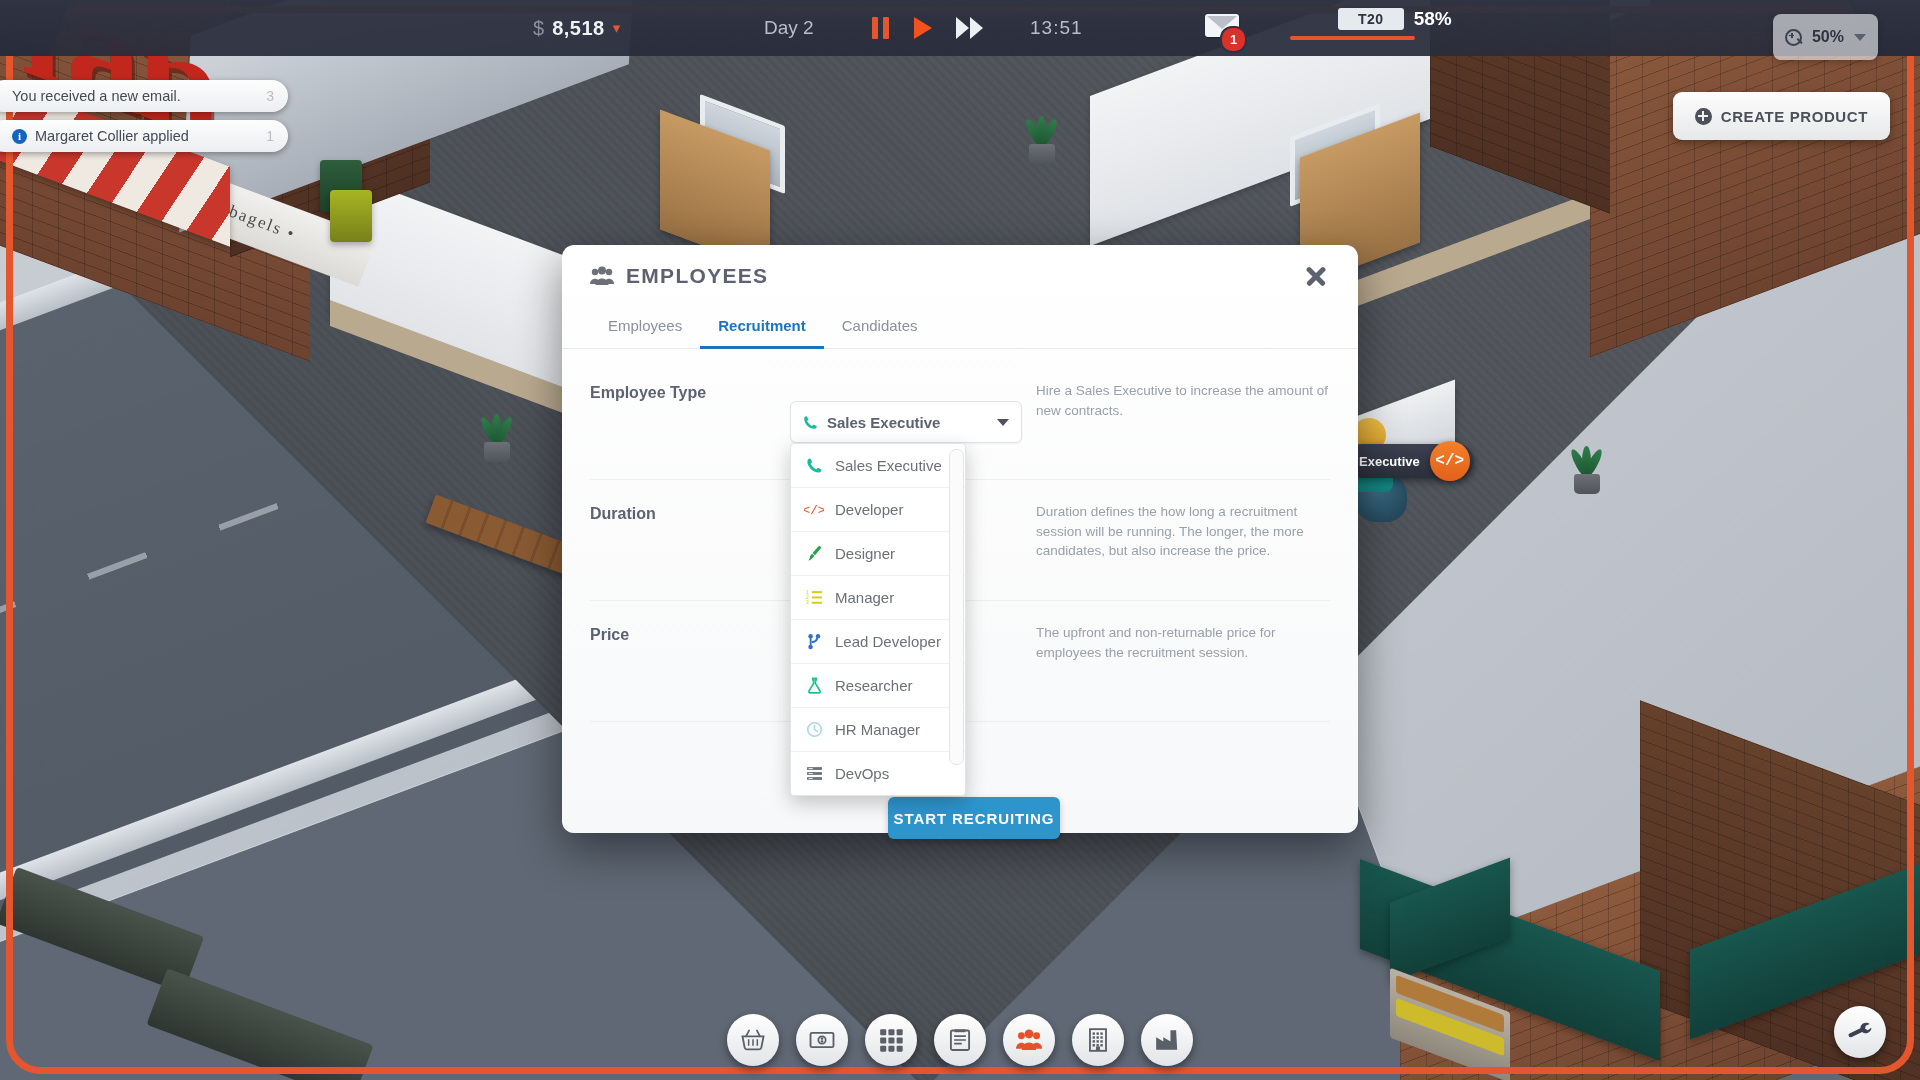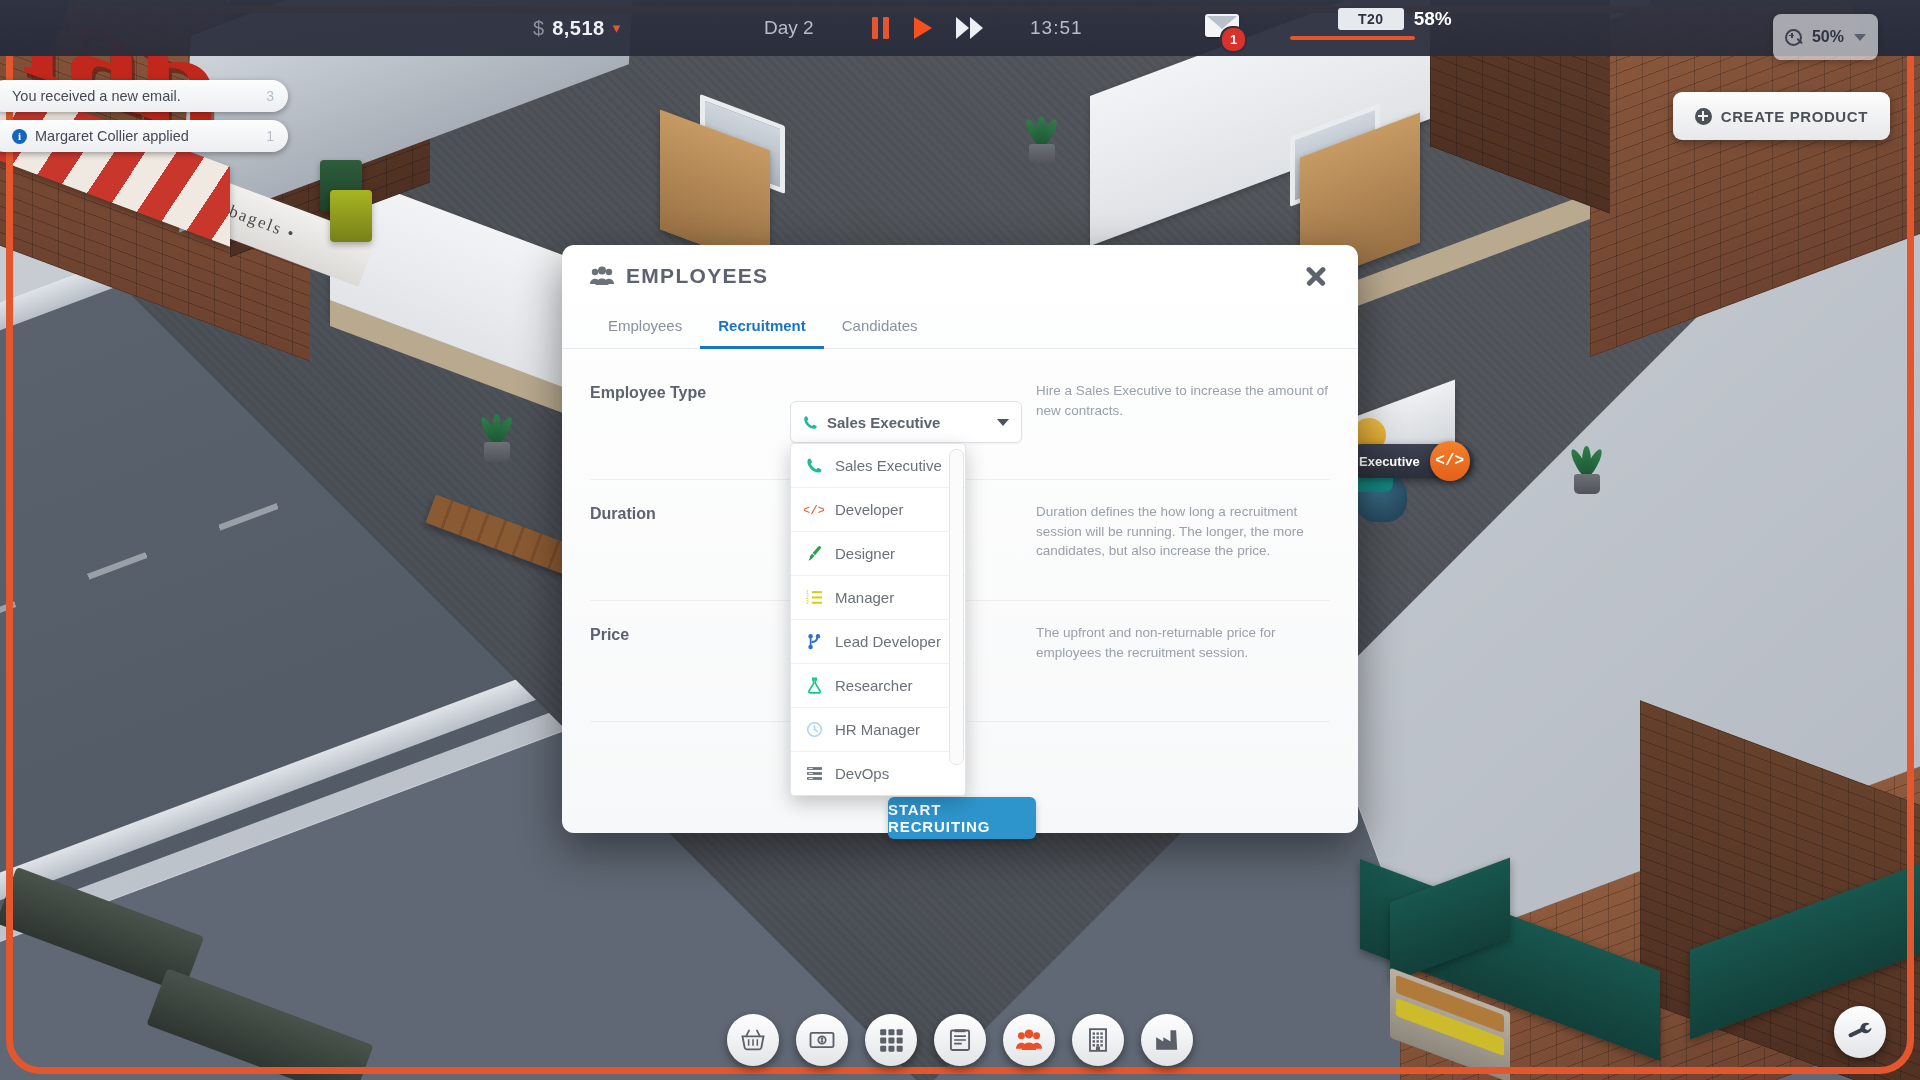--- a/index.html
+++ b/index.html
@@ -397,21 +397,21 @@
     background:#fbfbfb;border:1px solid #e2e5e9;border-radius:7px;cursor:pointer;}
   .dditem{
     display:flex;align-items:center;height:43px;padding:0 13px;
     border-bottom:1px solid #eef0f2;cursor:pointer;
   }
   .dditem:last-child{border-bottom:none;}
   .dditem .di{width:20px;margin-right:11px;display:flex;align-items:center;justify-content:center;}
   .dditem .dl{font-size:15px;color:#6b7079;white-space:nowrap;}
 
   .startbtn{
-    position:absolute;left:calc(50% - 72px);bottom:-6px;width:148px;height:42px;
+    position:absolute;left:calc(50% - 72px);bottom:-6px;width:172px;height:42px;
     background:linear-gradient(#3ba3d4,#2289c0);
     border-radius:6px;color:#fff;font-size:15px;font-weight:bold;letter-spacing:.9px;
     display:flex;align-items:center;justify-content:center;cursor:pointer;
     box-shadow:0 3px 7px rgba(0,0,0,.22);
   }
 </style>
 </head>
 <body>
 
 <div id="world">

